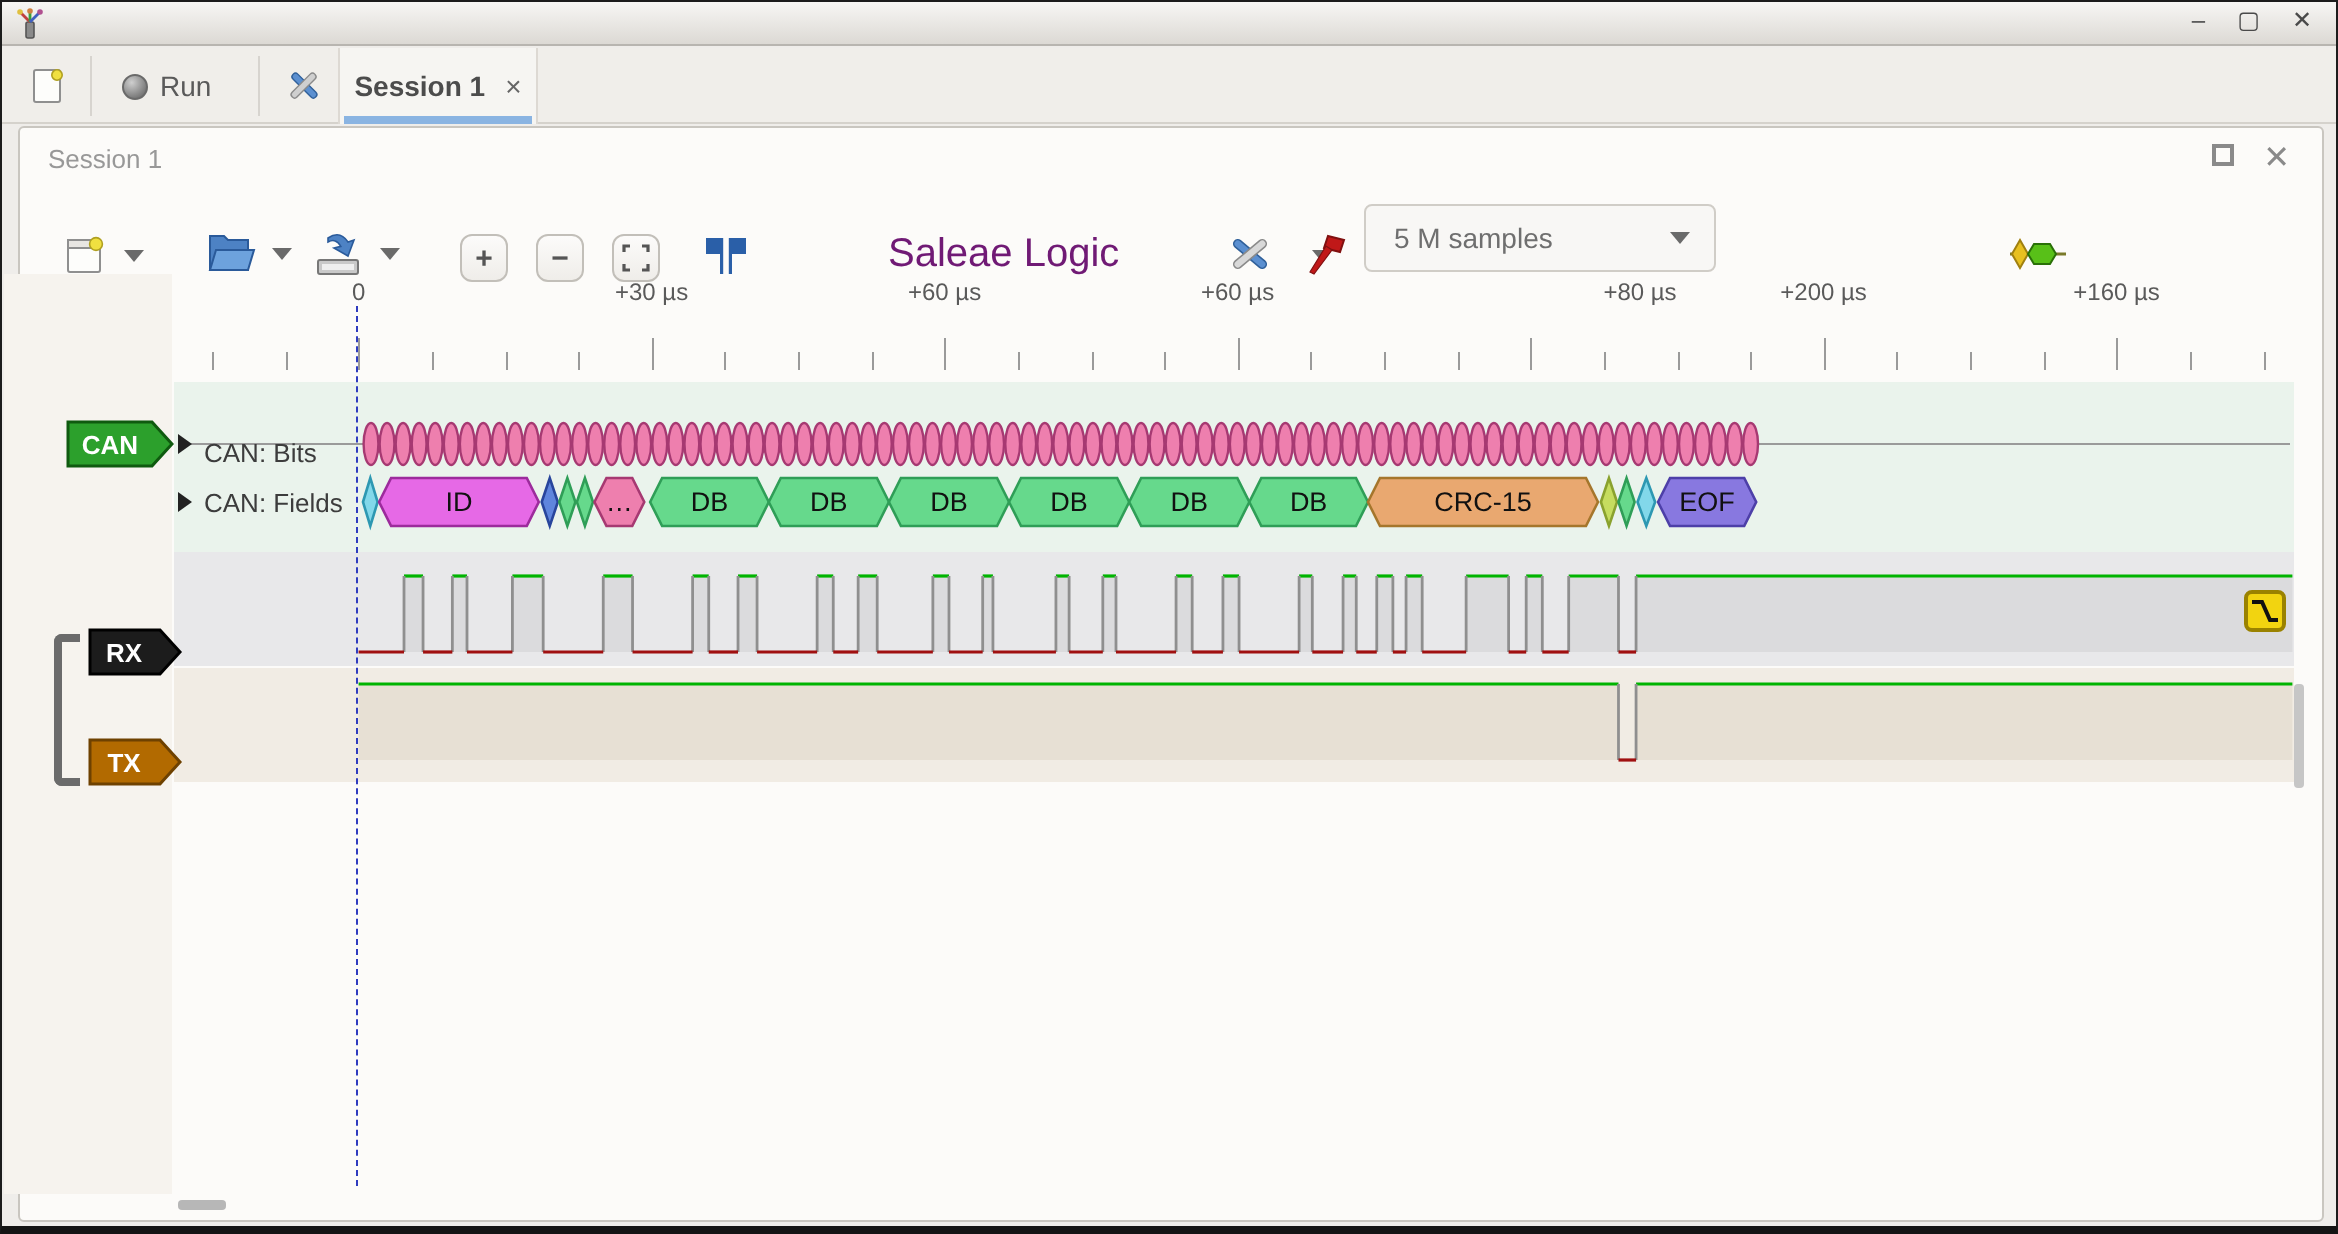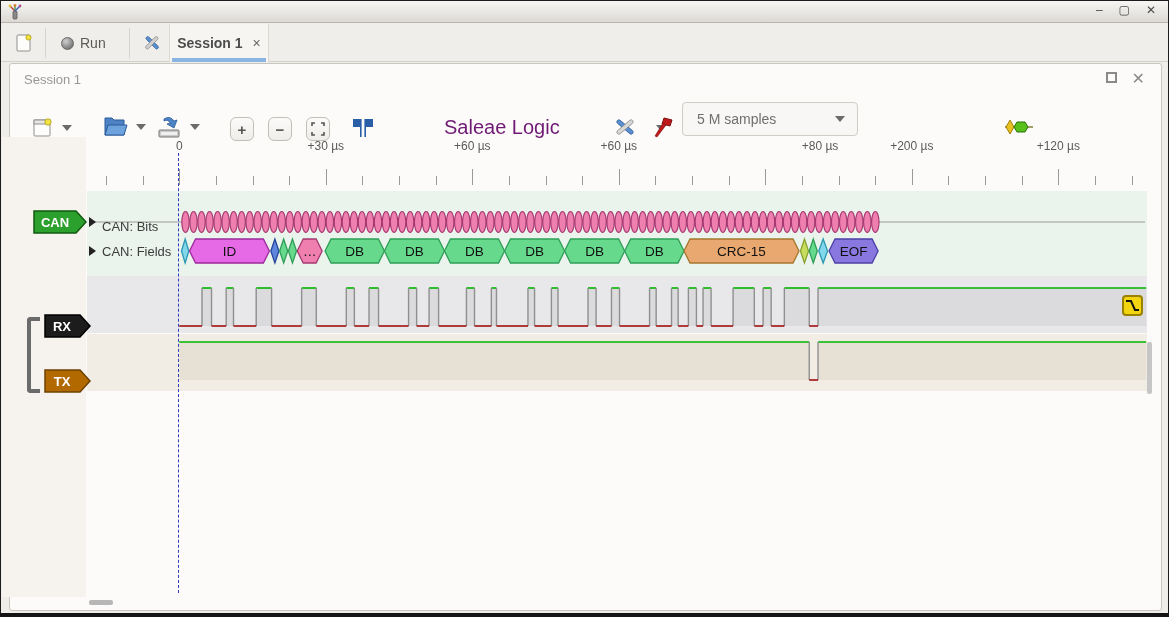--- a/index.html
+++ b/index.html
@@ -250,21 +250,21 @@
       <div class="rtick" style="left: 1020.67px; top: 39px; height: 9px;"></div>
       <div class="rtick" style="left: 1057.3px; top: 32px; height: 16px;"></div>
       <div class="rtick" style="left: 1093.92px; top: 39px; height: 9px;"></div>
       <div class="rtick" style="left: 1130.55px; top: 39px; height: 9px;"></div>
       <div class="rlabel" style="left: 178.295px;">0</div>
       <div class="rlabel" style="left: 324.795px;">+30 µs</div>
       <div class="rlabel" style="left: 471.295px;">+60 µs</div>
       <div class="rlabel" style="left: 617.795px;">+60 µs</div>
       <div class="rlabel" style="left: 779px; margin-left: 40px;">+80 µs</div>
       <div class="rlabel" style="left: 910.795px;">+200 µs</div>
-      <div class="rlabel" style="left: 1057.3px;">+120 µs</div>
+      <div class="rlabel" style="left: 1057.3px;">+160 µs</div>
     </div>
 
   <div id="leftcol"></div>
   <div id="band-decoder"></div>
   <div id="band-rx"></div>
   <div id="band-tx"></div>
 
   <svg id="tracesvg" width="1060" height="206">
       <line x1="4" y1="35" x2="1058" y2="35" stroke="#9a9a9a" stroke-width="1"></line>
       <ellipse cx="98.5029375" cy="35" rx="3.7" ry="10.5" fill="#ee7fae" stroke="#a63972" stroke-width="1.2"></ellipse>

